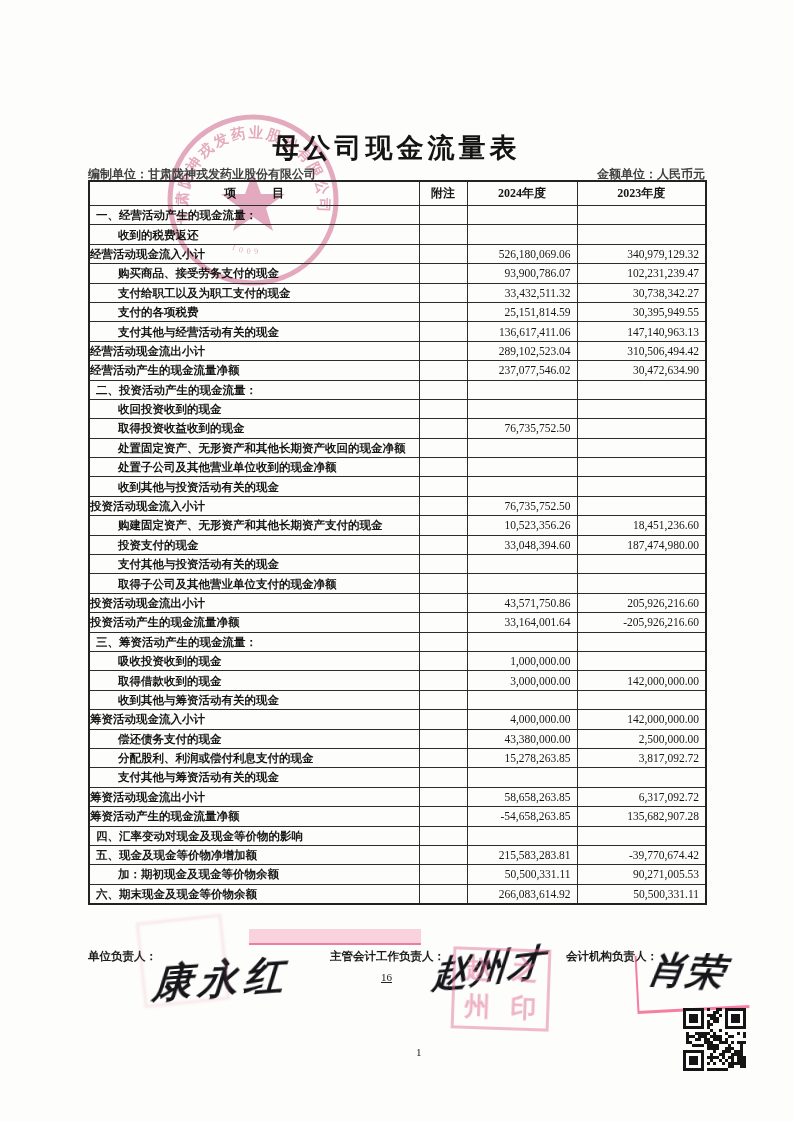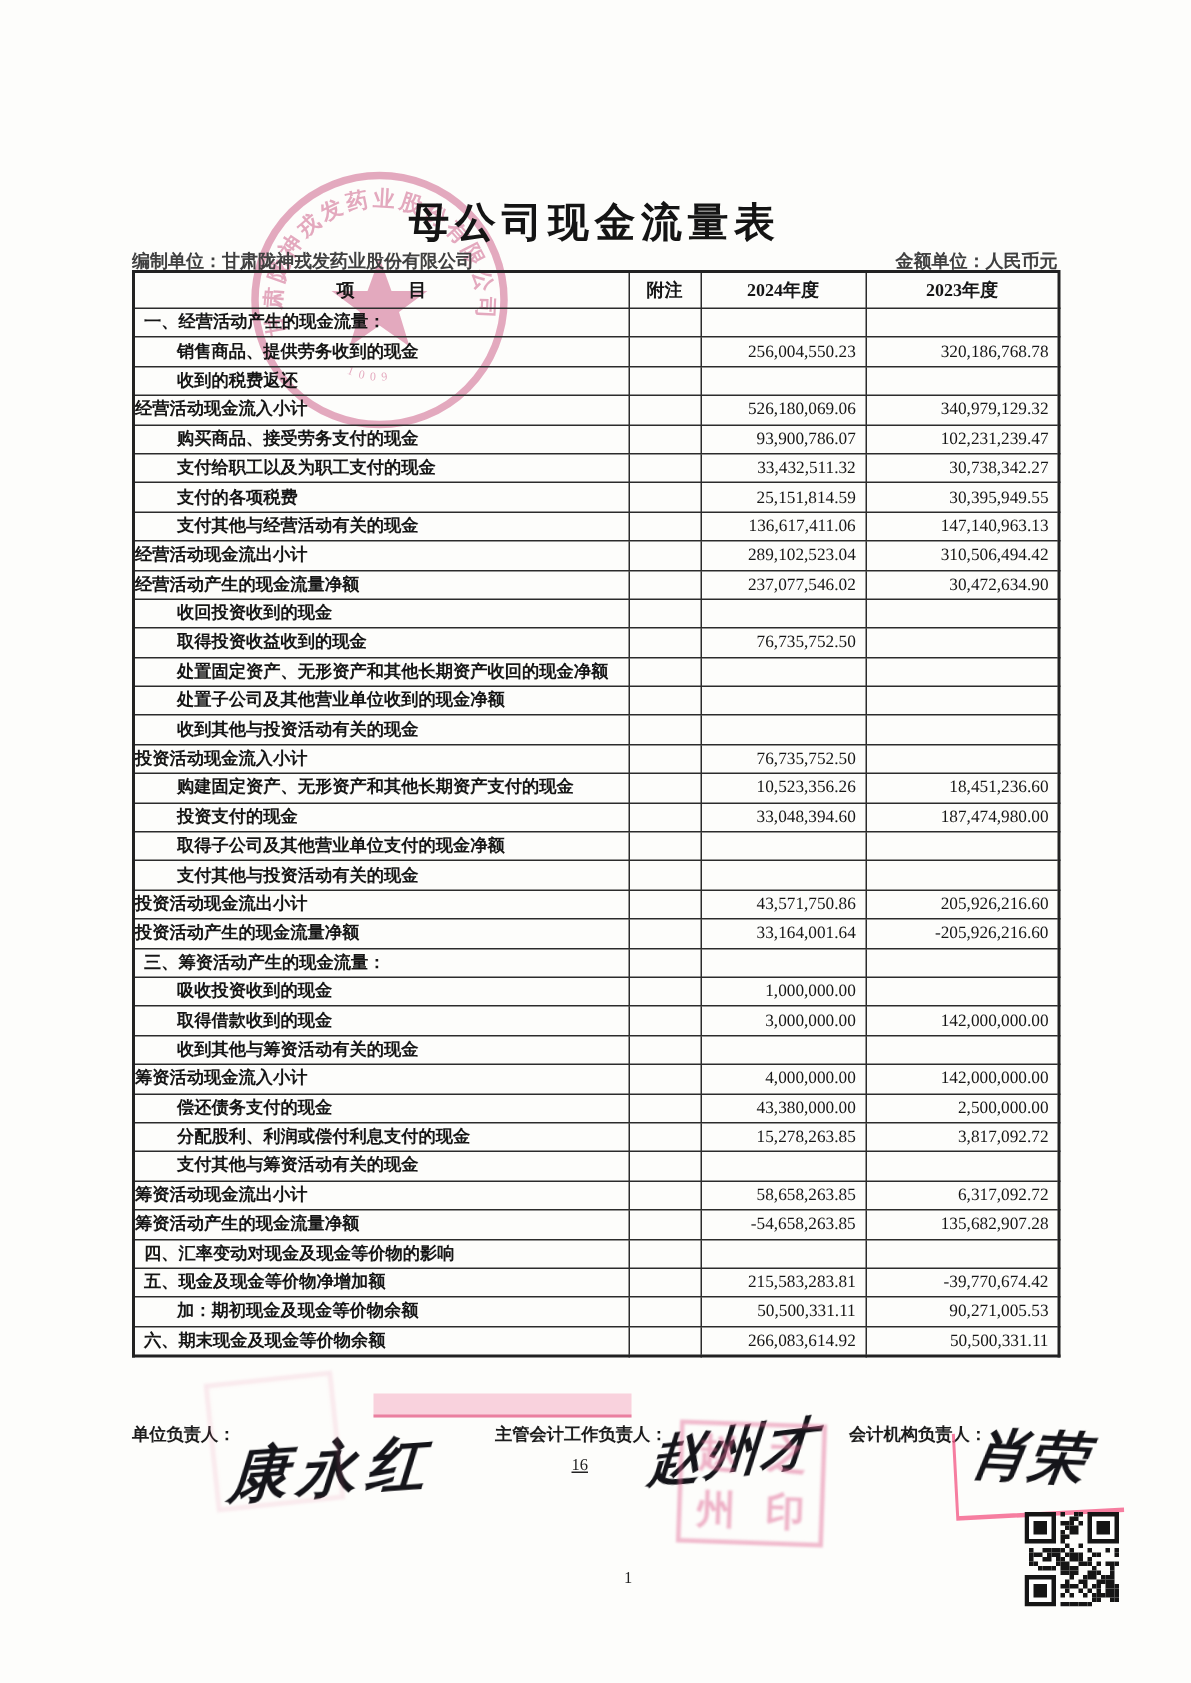--- a/index.html
+++ b/index.html
@@ -130,26 +130,20 @@
       </tr>
     </thead>
     <tbody id="cf-body">
     <tr class="r-section">
       <td class="item">一、经营活动产生的现金流量：</td>
       <td class="note"></td>
       <td class="num"></td>
       <td class="num"></td>
     </tr>
 
-    <tr class="r-item">
-      <td class="item">销售商品、提供劳务收到的现金</td>
-      <td class="note"></td>
-      <td class="num">256,004,550.23</td>
-      <td class="num">320,186,768.78</td>
-    </tr>
 
     <tr class="r-item">
       <td class="item">收到的税费返还</td>
       <td class="note"></td>
       <td class="num"></td>
       <td class="num"></td>
     </tr>
 
 
     <tr class="r-total">
@@ -194,20 +188,26 @@
       <td class="num">310,506,494.42</td>
     </tr>
 
     <tr class="r-total">
       <td class="item">经营活动产生的现金流量净额</td>
       <td class="note"></td>
       <td class="num">237,077,546.02</td>
       <td class="num">30,472,634.90</td>
     </tr>
 
+    <tr class="r-section">
+      <td class="item">二、投资活动产生的现金流量：</td>
+      <td class="note"></td>
+      <td class="num"></td>
+      <td class="num"></td>
+    </tr>
 
     <tr class="r-item">
       <td class="item">收回投资收到的现金</td>
       <td class="note"></td>
       <td class="num"></td>
       <td class="num"></td>
     </tr>
 
     <tr class="r-item">
       <td class="item">取得投资收益收到的现金</td>
@@ -252,28 +252,28 @@
     </tr>
 
     <tr class="r-item">
       <td class="item">投资支付的现金</td>
       <td class="note"></td>
       <td class="num">33,048,394.60</td>
       <td class="num">187,474,980.00</td>
     </tr>
 
     <tr class="r-item">
+      <td class="item">支付其他与投资活动有关的现金</td>
+      <td class="note"></td>
+      <td class="num"></td>
+      <td class="num"></td>
+    </tr>
+
+    <tr class="r-item">
       <td class="item">取得子公司及其他营业单位支付的现金净额</td>
-      <td class="note"></td>
-      <td class="num"></td>
-      <td class="num"></td>
-    </tr>
-
-    <tr class="r-item">
-      <td class="item">支付其他与投资活动有关的现金</td>
       <td class="note"></td>
       <td class="num"></td>
       <td class="num"></td>
     </tr>
 
     <tr class="r-total">
       <td class="item">投资活动现金流出小计</td>
       <td class="note"></td>
       <td class="num">43,571,750.86</td>
       <td class="num">205,926,216.60</td>

